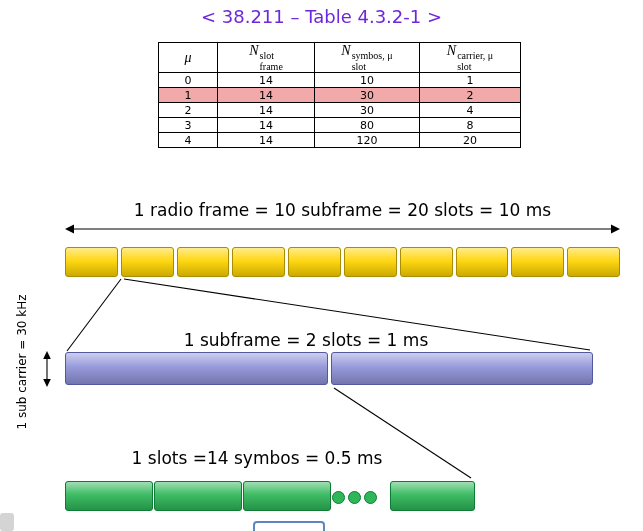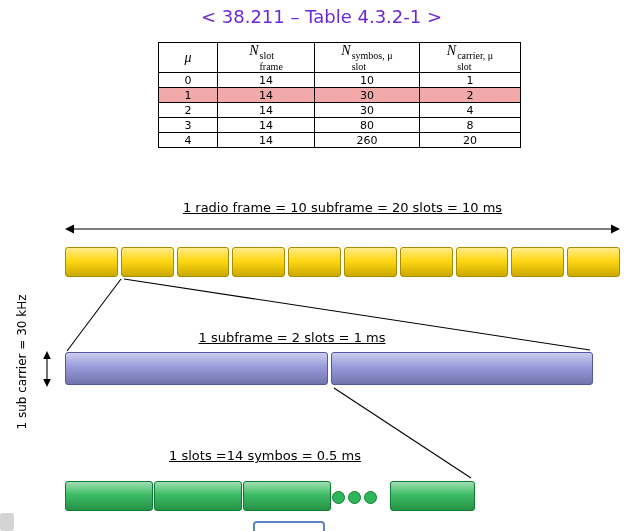--- a/index.html
+++ b/index.html
@@ -15,24 +15,24 @@
   table.spec th, table.spec td{border:1px solid #000;text-align:center;padding:0 4px;}
   table.spec th{height:25px;font-weight:normal;font-family:"Liberation Serif", serif;font-size:14px;}
   table.spec td{height:14px;font-size:11px;font-family:"DejaVu Sans", sans-serif;}
   .c0{width:50px;} .c1{width:88px;} .c2{width:96px;} .c3{width:92px;}
   .mvar{font-style:italic;font-family:"Liberation Serif", serif;}
   .supsub{display:inline-flex;flex-direction:column;vertical-align:-4px;margin-left:1px;
           font-size:10px;line-height:1.05;font-style:normal;text-align:left;
           font-family:"Liberation Serif", serif;}
 
   
-  .dlabel{position:absolute;font-size:13px;text-align:center;white-space:nowrap;text-decoration:underline;}
+  .dlabel{position:absolute;font-size:17px;text-align:center;white-space:nowrap;}
   .radio-label{left:65px;top:200px;width:555px;}
-  .subframe-label{left:92px;top:330px;width:400px;}
-  .slot-label{left:90px;top:448px;width:350px;}
+  .subframe-label{left:106px;top:330px;width:400px;}
+  .slot-label{left:82px;top:448px;width:350px;}
   .vlabel{position:absolute;left:22px;top:362px;transform:translate(-50%,-50%) rotate(-90deg);
           white-space:nowrap;font-size:12px;}
 
   
   .bevel{border-radius:3px;border:1px solid;
          background-image:linear-gradient(180deg, rgba(255,255,255,.55), rgba(255,255,255,.08) 45%, rgba(0,0,0,.20));}
   .bar{position:absolute;display:flex;gap:3px;}
   .radio-bar{left:65px;top:247px;width:555px;height:30px;}
   .sub-bar{left:65px;top:352px;width:528px;height:33px;}
   .seg{flex:1;}
@@ -101,21 +101,21 @@
       </tr>
       <tr>
         <td>3</td>
         <td>14</td>
         <td>80</td>
         <td>8</td>
       </tr>
       <tr>
         <td>4</td>
         <td>14</td>
-        <td>260</td>
+        <td>120</td>
         <td>20</td>
       </tr>
     </tbody>
   </table>
 
   <div class="dlabel radio-label">1 radio frame = 10 subframe = 20 slots = 10 ms</div>
   <div class="dlabel subframe-label">1 subframe = 2 slots = 1 ms</div>
   <div class="dlabel slot-label">1 slots =14 symbos = 0.5 ms</div>
   <div class="vlabel">1 sub carrier = 30 kHz</div>
 

